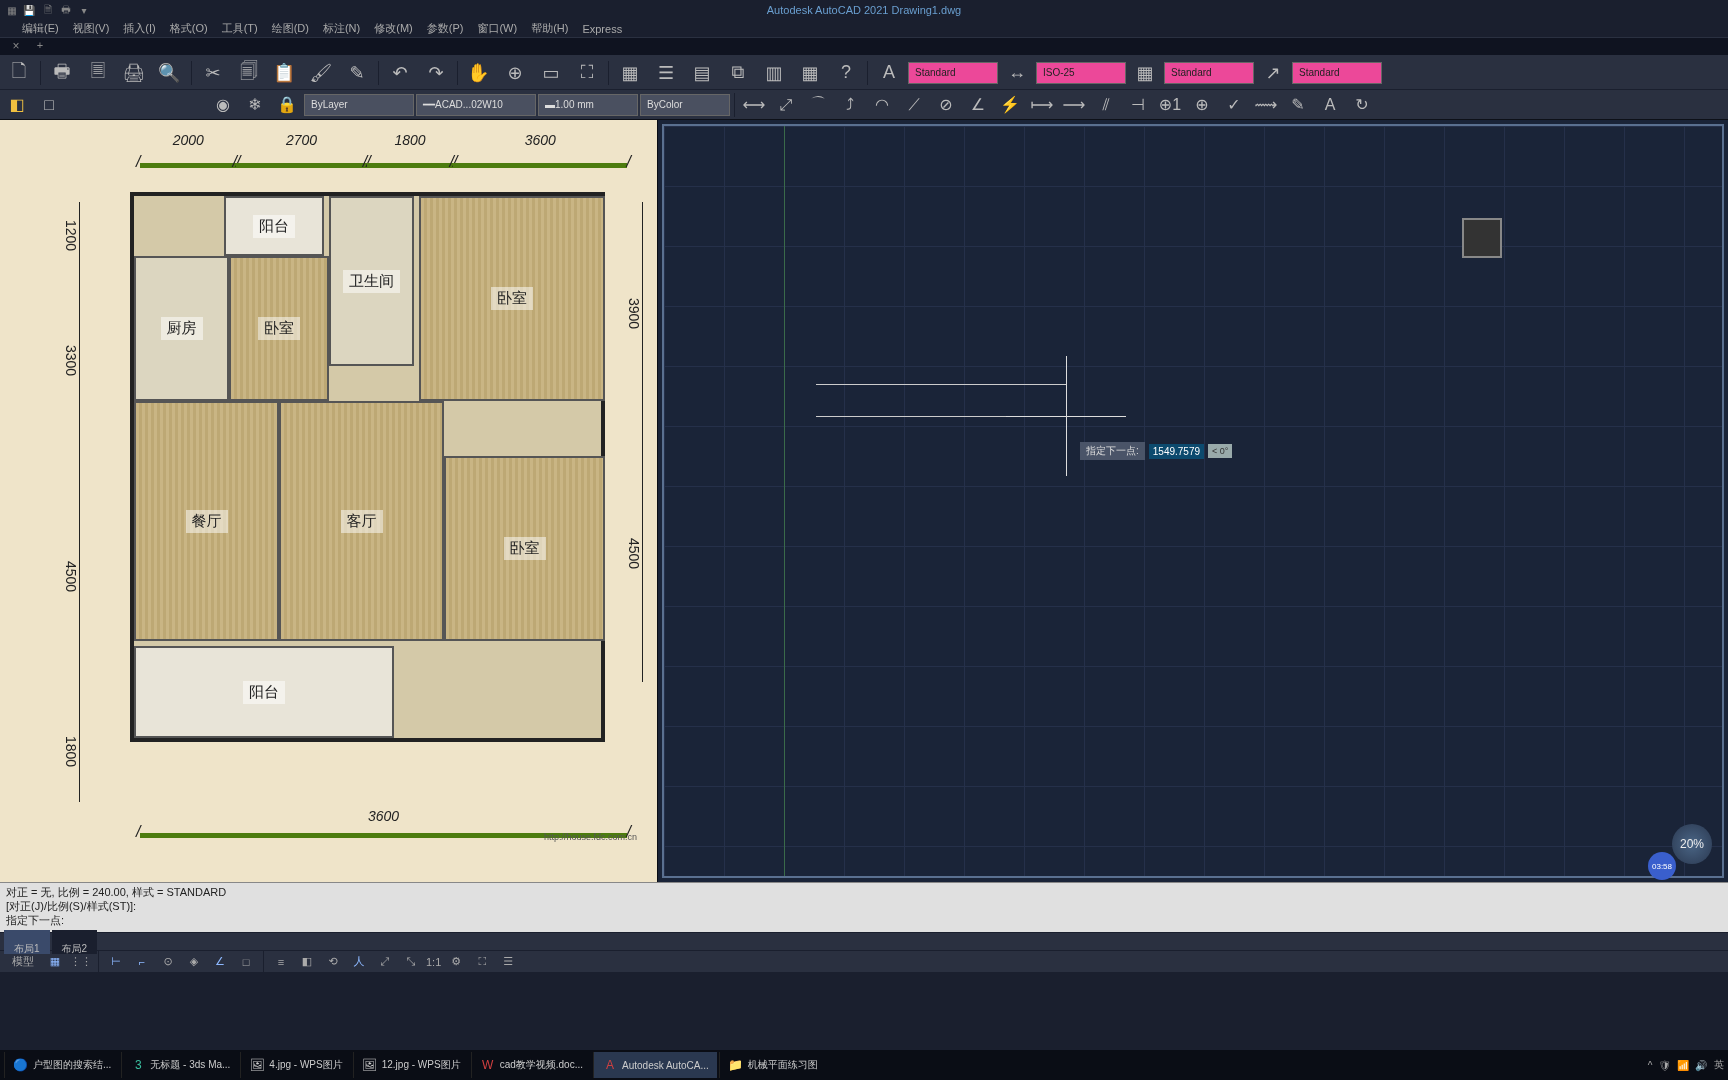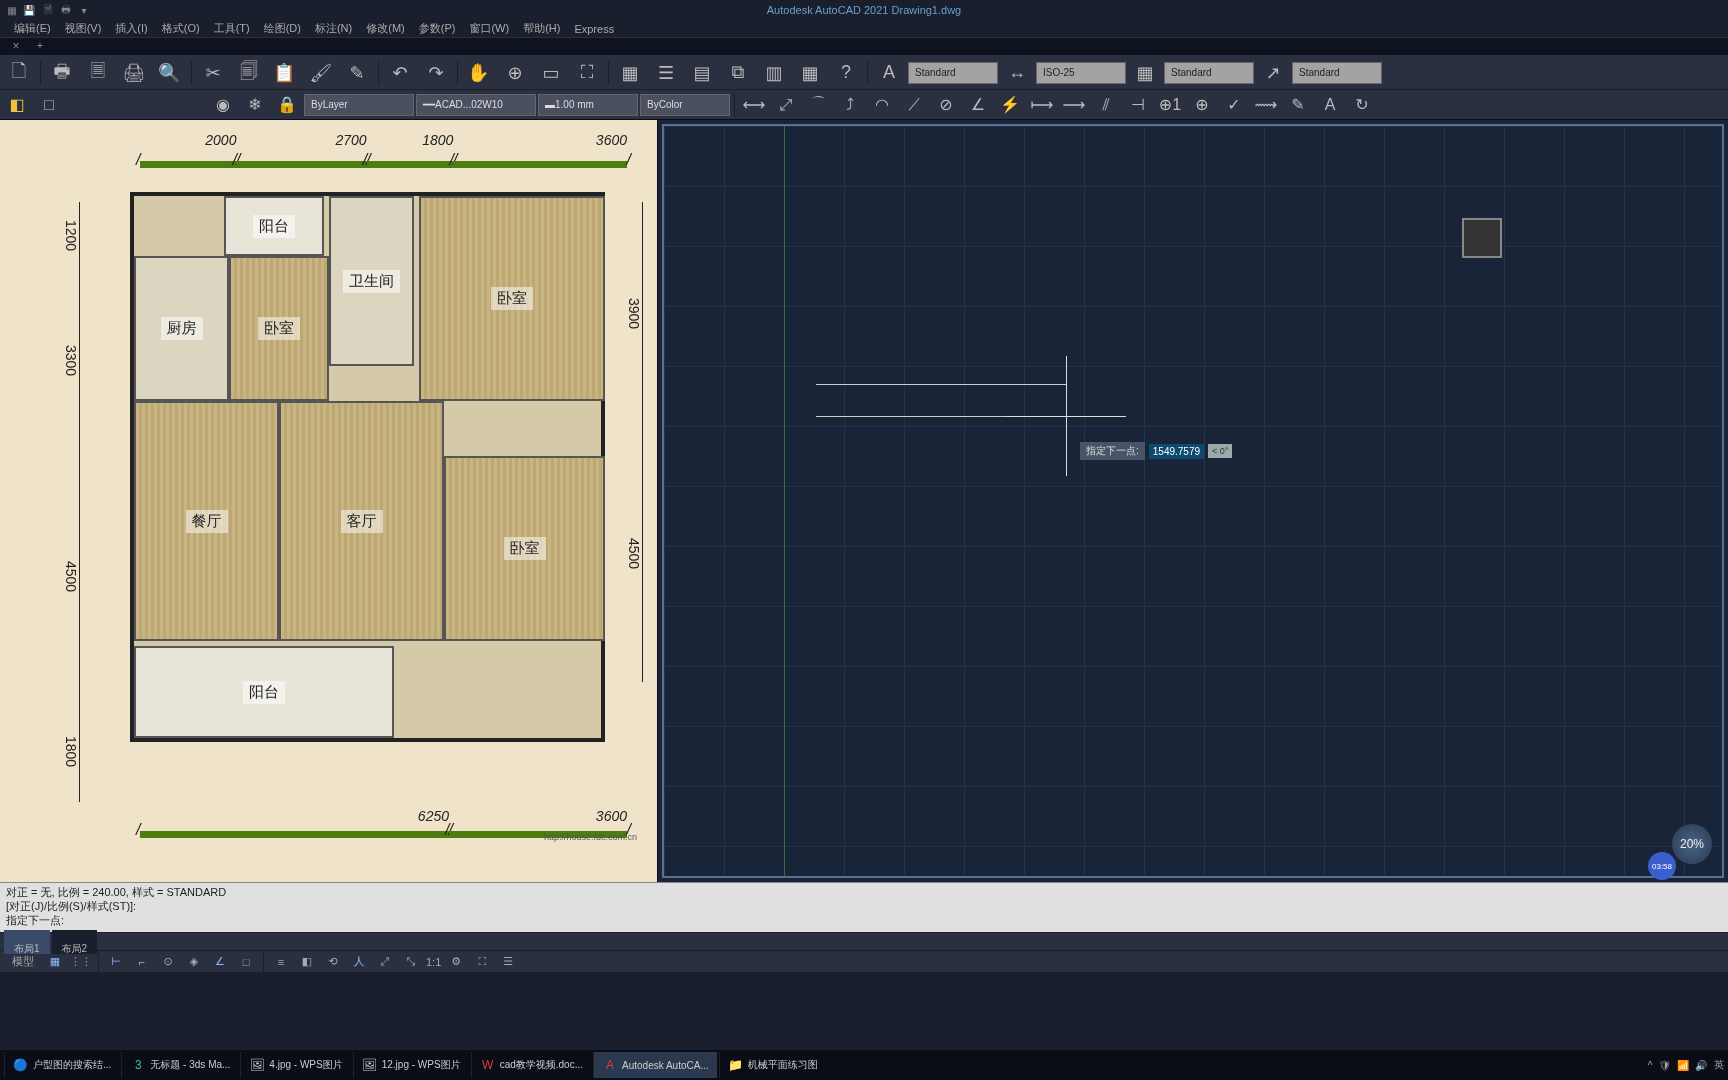--- a/index.html
+++ b/index.html
@@ -5,46 +5,46 @@
 * { margin: 0; padding: 0; box-sizing: border-box; font-family: "Microsoft YaHei", sans-serif; }
 body { width: 1728px; height: 1080px; background: #1a1f2e; color: #aaa; font-size: 11px; overflow: hidden; position: relative; }
 
 
 .titlebar { height: 20px; background: #1a1f2e; display: flex; align-items: center; padding: 0 4px; position: relative; }
 .quickaccess { display: flex; gap: 2px; }
 .qa-icon { width: 16px; height: 16px; display: flex; align-items: center; justify-content: center; color: #888; font-size: 10px; }
 .title-text { position: absolute; left: 50%; transform: translateX(-50%); color: #6a9fd0; font-size: 11px; }
 
 
-.menubar { height: 18px; display: flex; gap: 2px; padding: 0 8px; align-items: center; border-bottom: 1px solid #2a3040; }
+.menubar { height: 18px; display: flex; gap: 2px; padding: 0 16px; align-items: center; border-bottom: 1px solid #2a3040; }
 .menu-item { padding: 0 6px; color: #aaa; font-size: 11px; cursor: pointer; }
 
 
 .tabrow { height: 18px; background: #0f1320; display: flex; align-items: end; padding: 0 4px; border-bottom: 1px solid #2a3040; }
 .tab-close { width: 24px; height: 16px; color: #888; text-align: center; font-size: 12px; }
 .tab-plus { width: 24px; height: 16px; color: #888; text-align: center; }
 
 
 .ribbon { height: 34px; background: #2a3040; display: flex; align-items: center; padding: 0 2px; gap: 2px; border-bottom: 1px solid #1a1f2e; }
 .ribbon2 { height: 30px; background: #2a3040; display: flex; align-items: center; padding: 0 2px; gap: 2px; border-bottom: 1px solid #0d1018; }
 .tool-btn { width: 30px; height: 30px; display: flex; align-items: center; justify-content: center; font-size: 16px; color: #bbb; border: 1px solid transparent; }
 .tool-btn.big { width: 34px; height: 32px; font-size: 18px; }
 .sep { width: 1px; height: 24px; background: #1a1f2e; margin: 0 2px; }
 .prop-dd { height: 22px; background: #4a5060; border: 1px solid #666; color: #ddd; padding: 0 6px; font-size: 10px; display: flex; align-items: center; min-width: 90px; }
-.prop-dd.light { background: #a3a3a3; color: #222; }
+.prop-dd.light { background: #ec4899; color: #222; }
 
 
 .canvas-area { height: 762px; display: flex; background: #1a2438; }
 .left-view { width: 658px; height: 100%; background: #efe4c9; position: relative; border-right: 1px solid #0a0d15; }
 .right-view { flex: 1; height: 100%; background: #1a2438; position: relative; }
 
 
 .floorplan { position: absolute; inset: 12px 10px 20px 40px; }
 .dims-top { position: absolute; top: 0; left: 100px; right: 20px; height: 36px; display: flex; }
-.dim-seg { flex: 1; text-align: right; font-size: 14px; color: #222; font-style: italic; position: relative; border-bottom: 7px solid #4d7c0f; }
+.dim-seg { flex: 1; text-align: center; font-size: 14px; color: #222; font-style: italic; position: relative; border-bottom: 5px solid #4d7c0f; }
 .dim-seg::before, .dim-seg::after { content: '/'; position: absolute; bottom: -8px; font-size: 16px; }
 .dim-seg::before { left: -4px; } .dim-seg::after { right: -4px; }
 .dims-left { position: absolute; left: 0; top: 70px; bottom: 60px; width: 40px; display: flex; flex-direction: column; }
 .dim-segv { flex: 1; writing-mode: vertical-rl; text-align: center; font-size: 14px; color: #222; border-right: 1px solid #222; position: relative; }
 .plan-body { position: absolute; left: 90px; top: 60px; width: 475px; height: 550px; border: 4px solid #222; background: #d4c9a8; }
 .room { position: absolute; border: 2px solid #555; display: flex; align-items: center; justify-content: center; flex-direction: column; font-size: 15px; color: #222; }
 .room-label { background: rgba(255,255,255,0.5); padding: 2px 6px; }
 .room-wood { background: repeating-linear-gradient(90deg, #c9b584 0 3px, #bda874 3px 6px); }
 .room-tile { background: #dcd6c0; }
 .room-balcony { background: #e8e4d8; }
@@ -255,21 +255,20 @@
             <span class="room-label">阳台</span>
           </div>
       </div>
 
       <div style="position:absolute;right:4px;top:70px;bottom:180px;width:36px;display:flex;flex-direction:column">
         <div class="dim-segv" style="flex:3900">3900</div>
         <div class="dim-segv" style="flex:4500">4500</div>
       </div>
 
       <div style="position:absolute;bottom:24px;left:100px;right:20px;height:30px;display:flex">
-        <div class="dim-seg" style="flex:6250">6250</div>
         <div class="dim-seg" style="flex:3600">3600</div>
       </div>
       <div class="footer-url">http://house.fdc.com.cn</div>
     </div>
   </div>
 
   <div class="right-view">
     <div class="grid-bg">
       <div class="grid-inner"></div>
 

